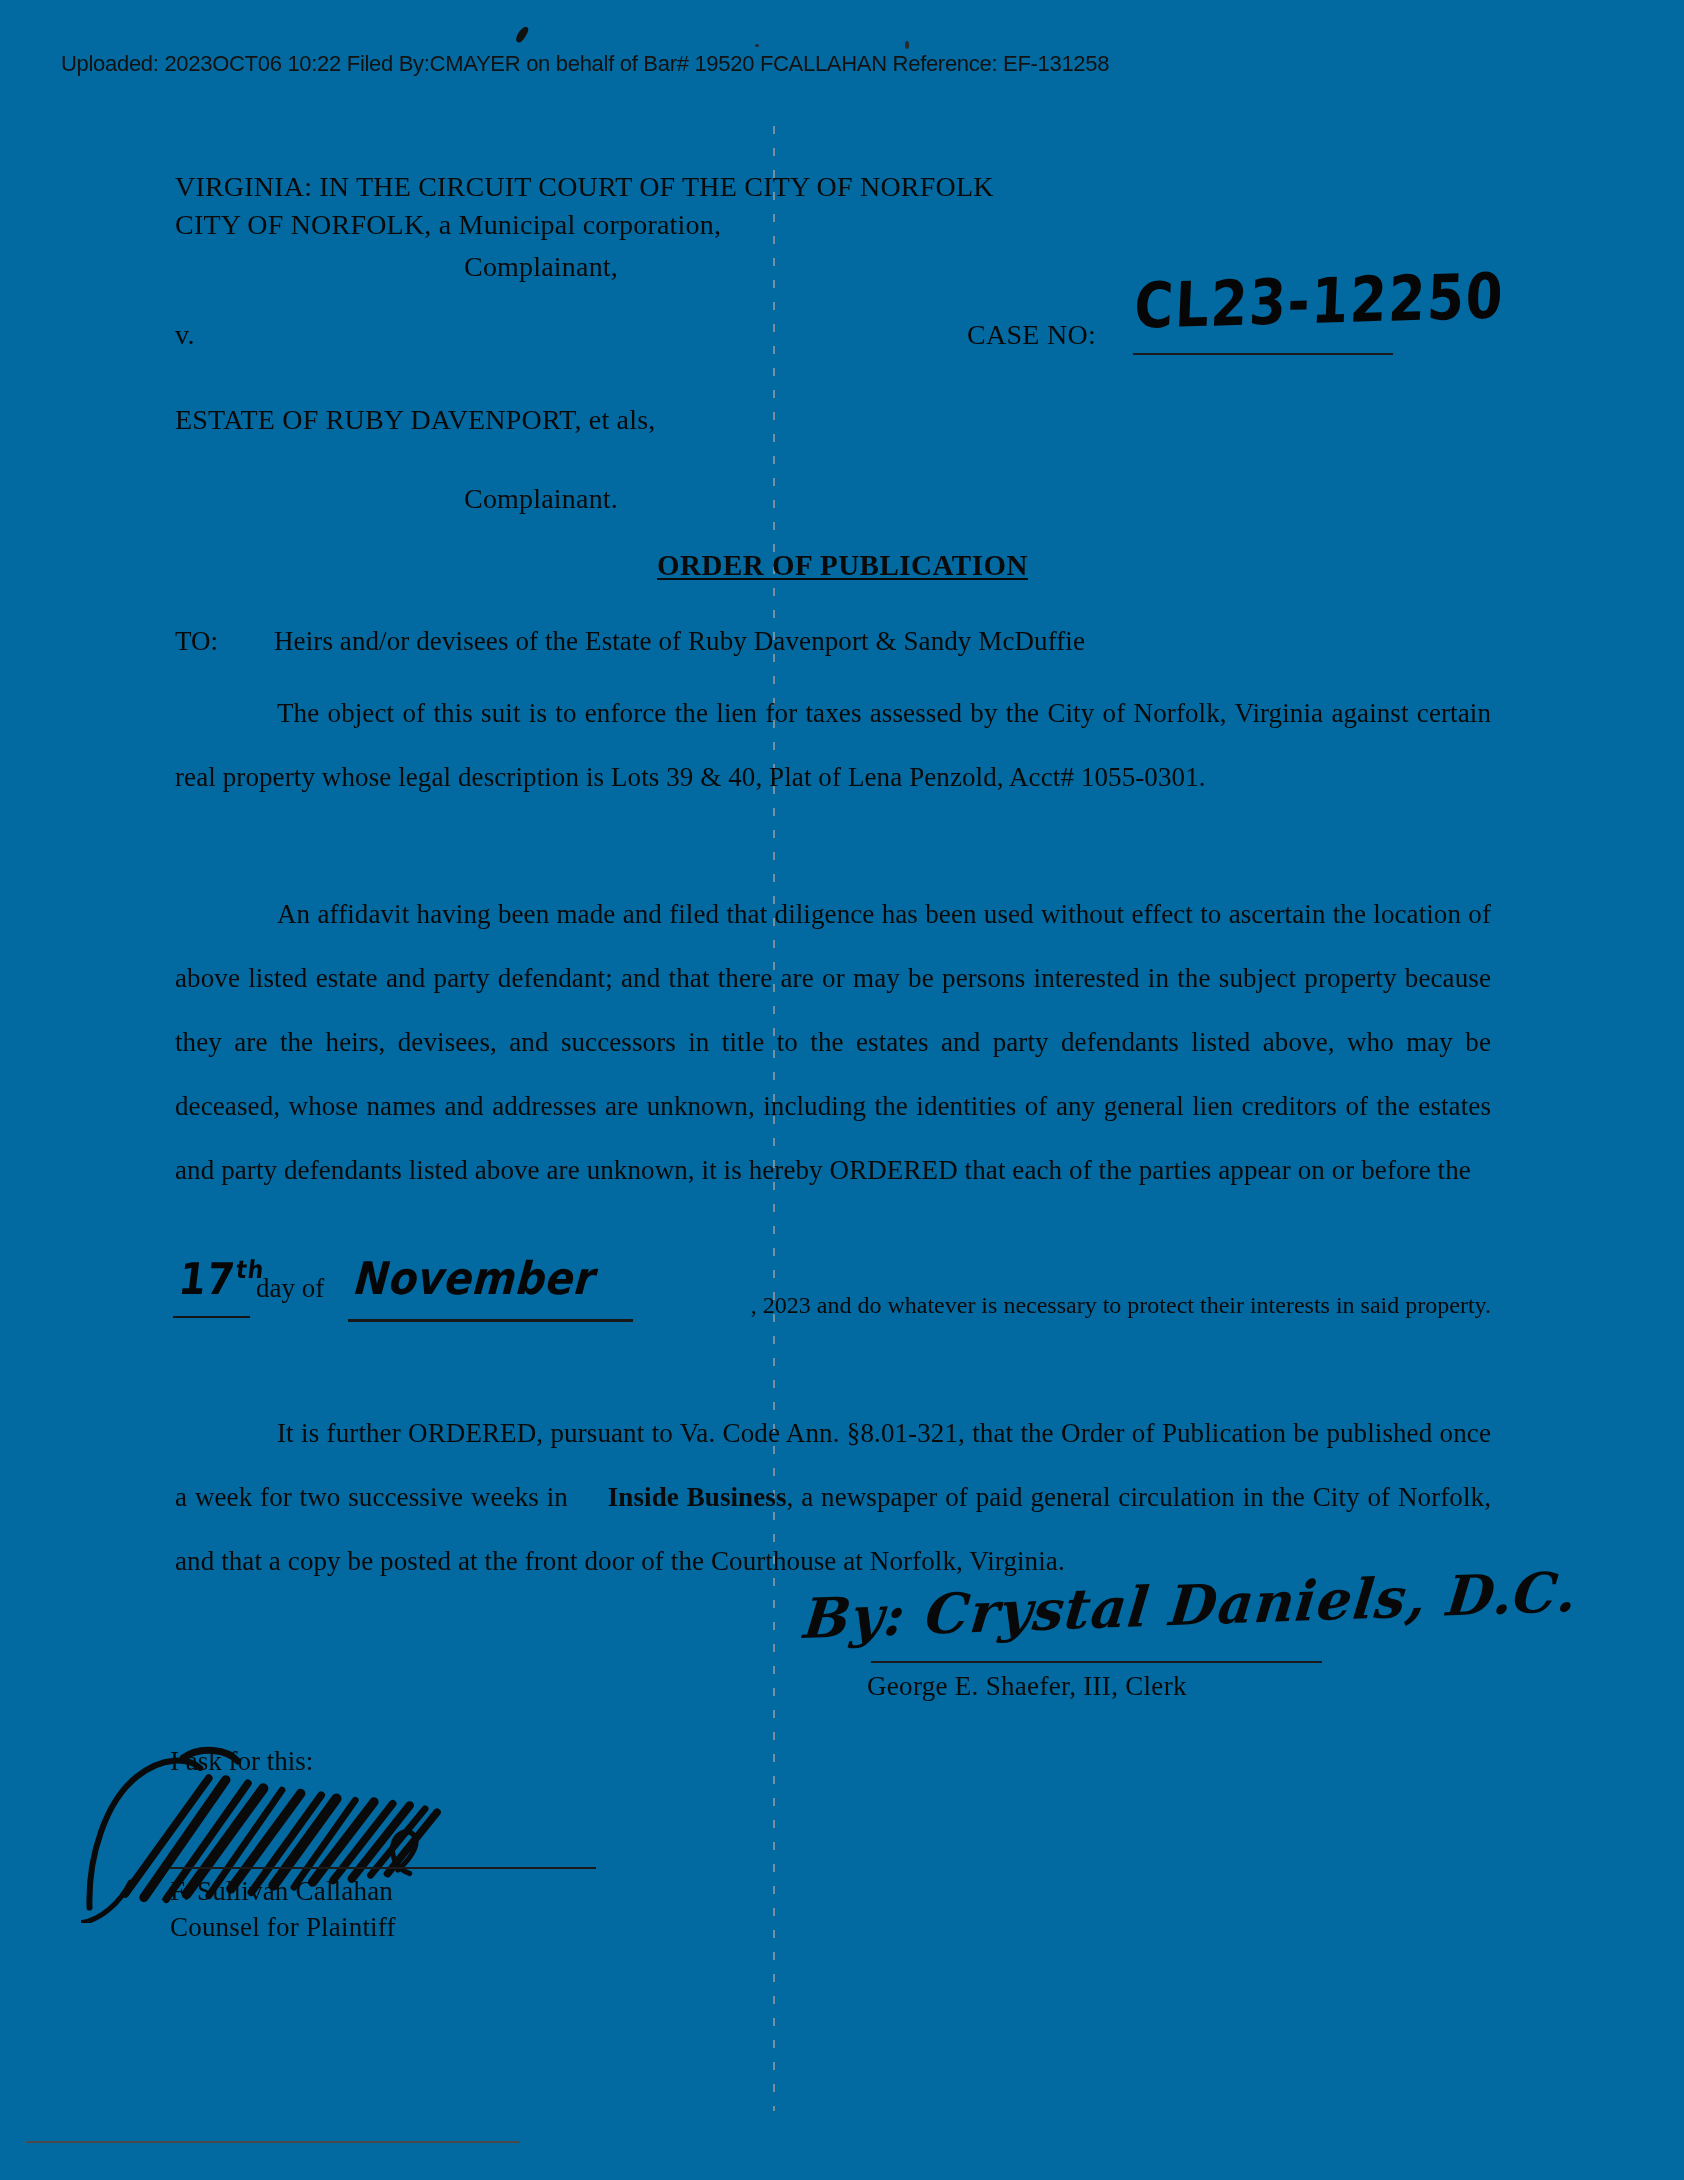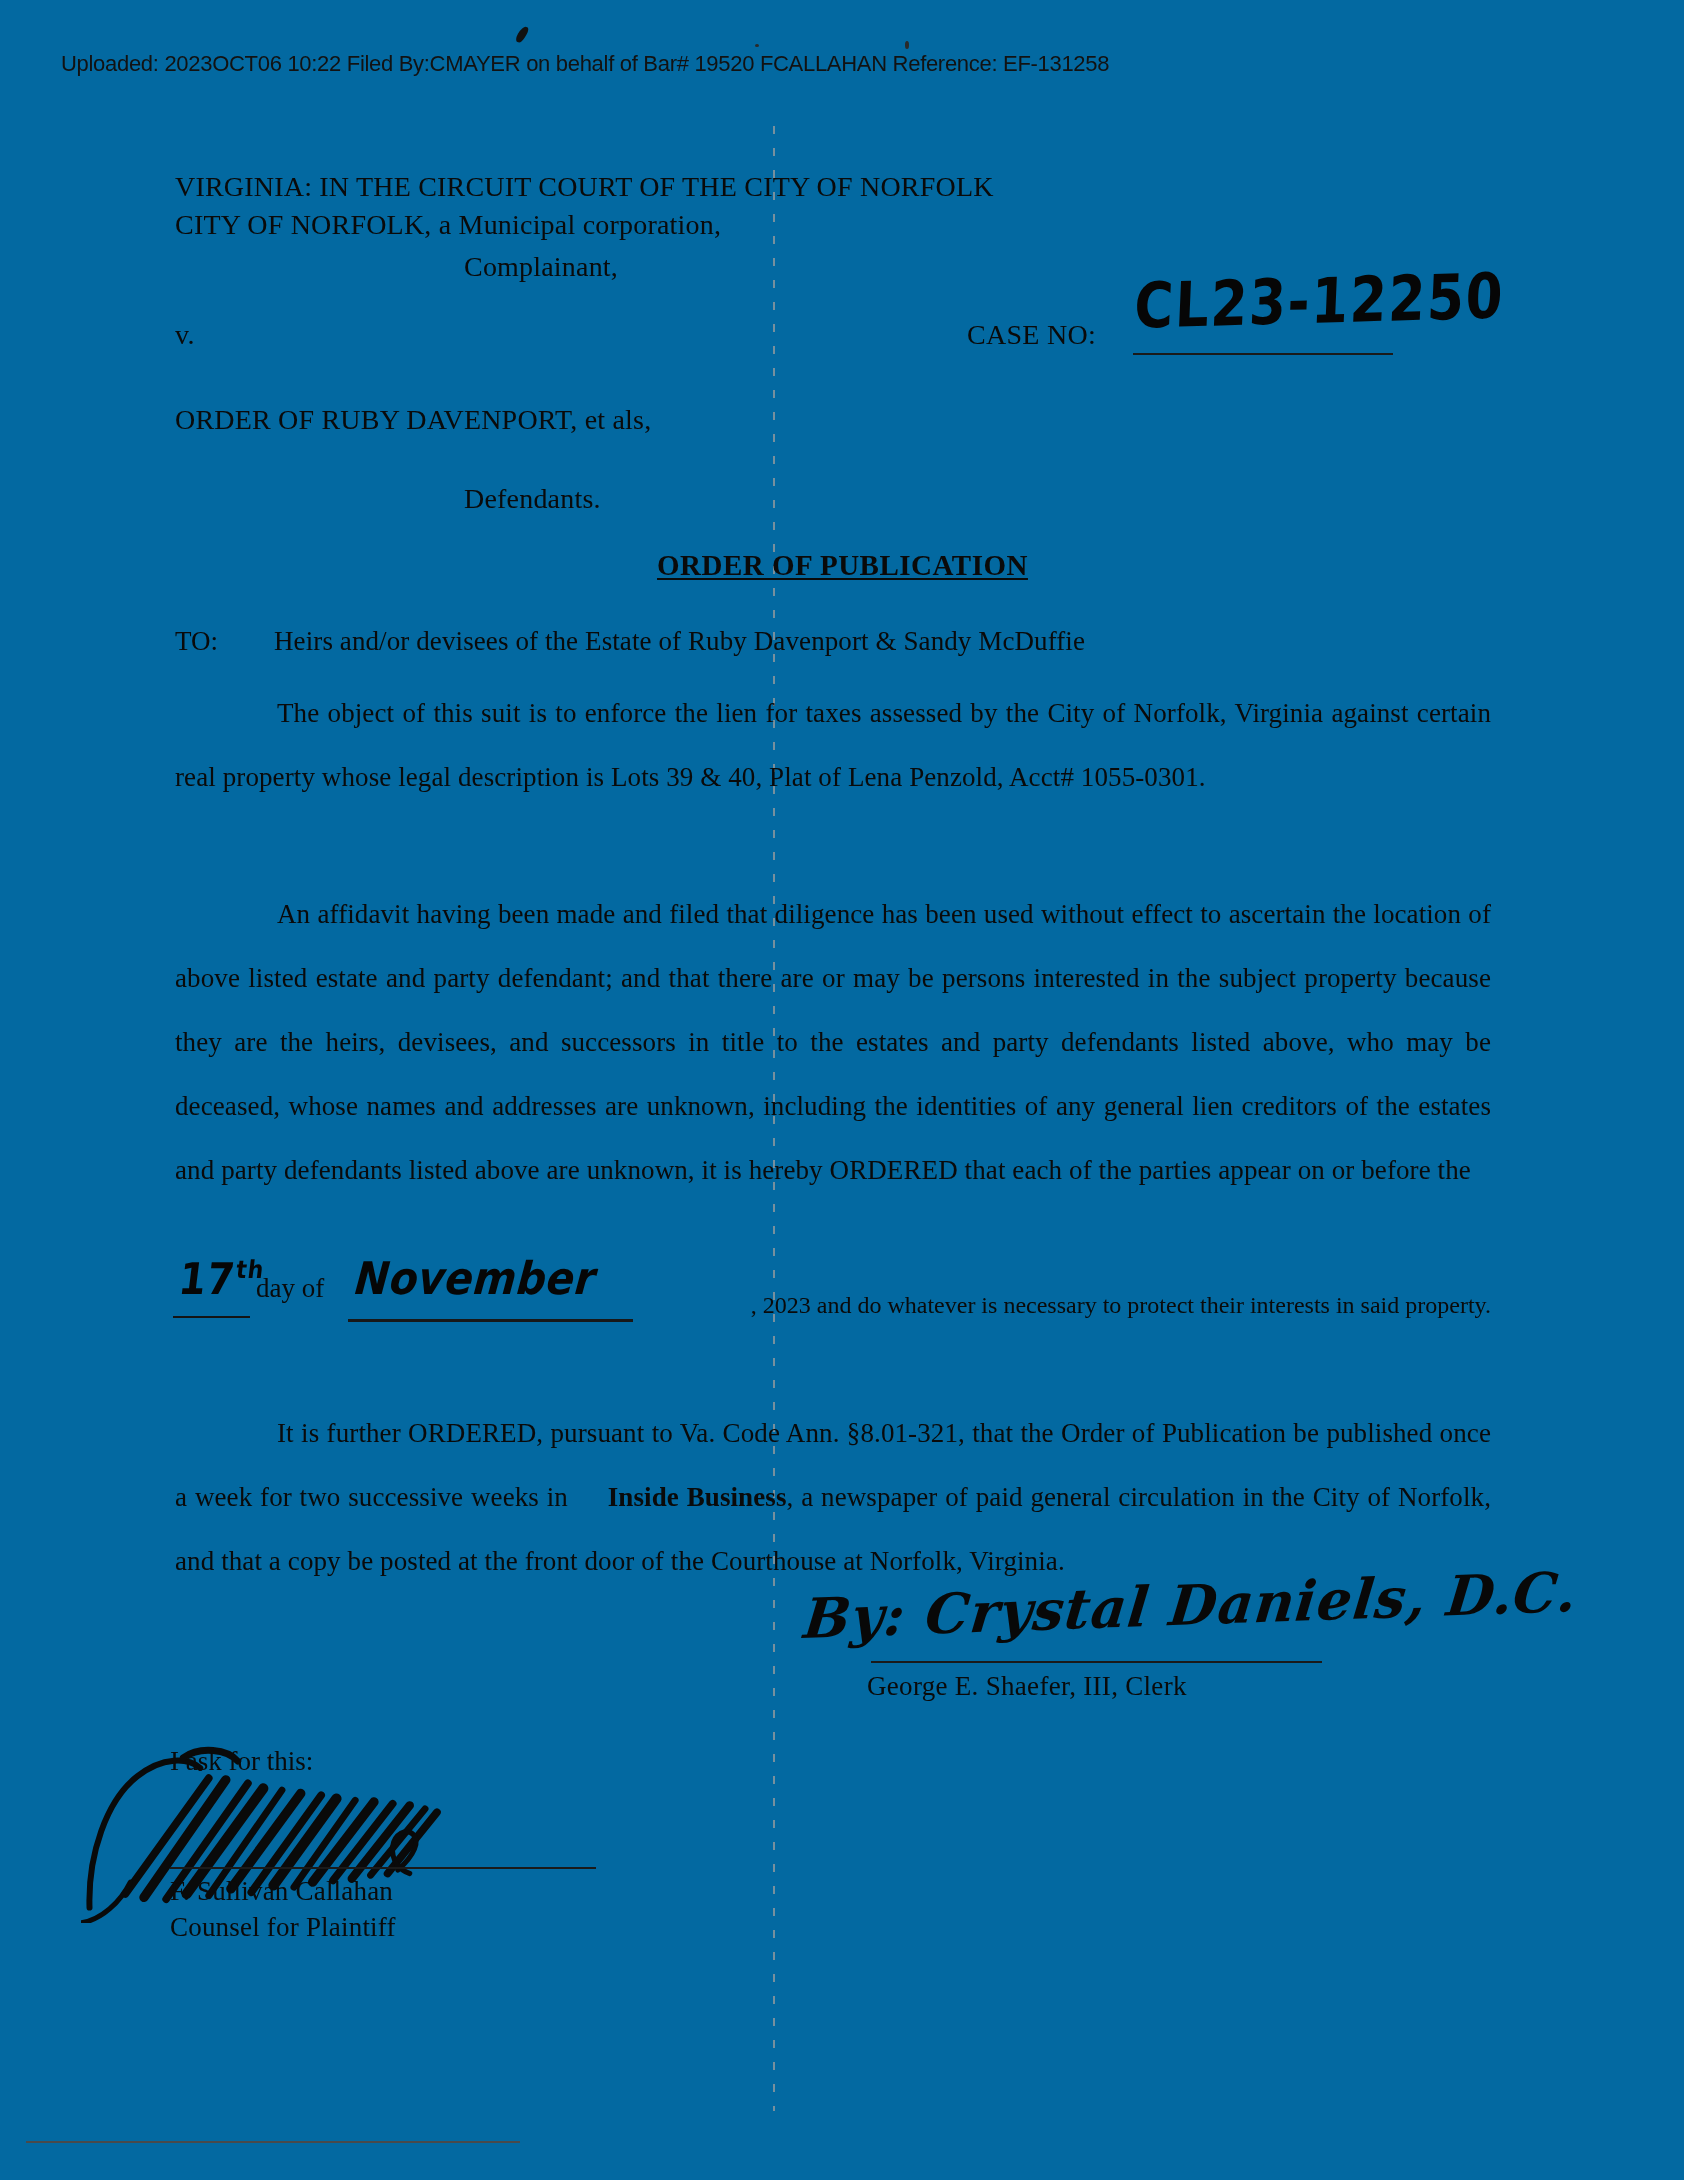--- a/index.html
+++ b/index.html
@@ -289,22 +289,22 @@
   <div class="stray-dot" style="left:755px;top:44px;width:4.3px;height:3.4px;"></div>
   <div class="stray-dot" style="left:905px;top:41px;width:4.3px;height:7.7px;"></div>
   <div class="seam"></div>
 
   <div class="body-area">
 
     <div class="cap cap-l1">VIRGINIA:  IN THE CIRCUIT COURT OF THE CITY OF NORFOLK</div>
     <div class="cap cap-l2">CITY OF NORFOLK, a Municipal corporation,</div>
     <div class="cap cap-complainant">Complainant,</div>
     <div class="cap cap-v">v.</div>
-    <div class="cap cap-estate">ORDER OF RUBY DAVENPORT, et als,</div>
-    <div class="cap cap-defendants">Defendants.</div>
+    <div class="cap cap-estate">ESTATE OF RUBY DAVENPORT, et als,</div>
+    <div class="cap cap-defendants">Complainant.</div>
 
     <div class="caseno-label">CASE NO:</div>
     <div class="caseno-rule"></div>
     <div class="caseno-hand">CL23-12250</div>
 
     <div class="doc-title">ORDER OF PUBLICATION</div>
 
     <div class="to-label">TO:</div>
     <div class="to-text">Heirs and/or devisees of the Estate of Ruby Davenport &amp; Sandy McDuffie</div>
 

